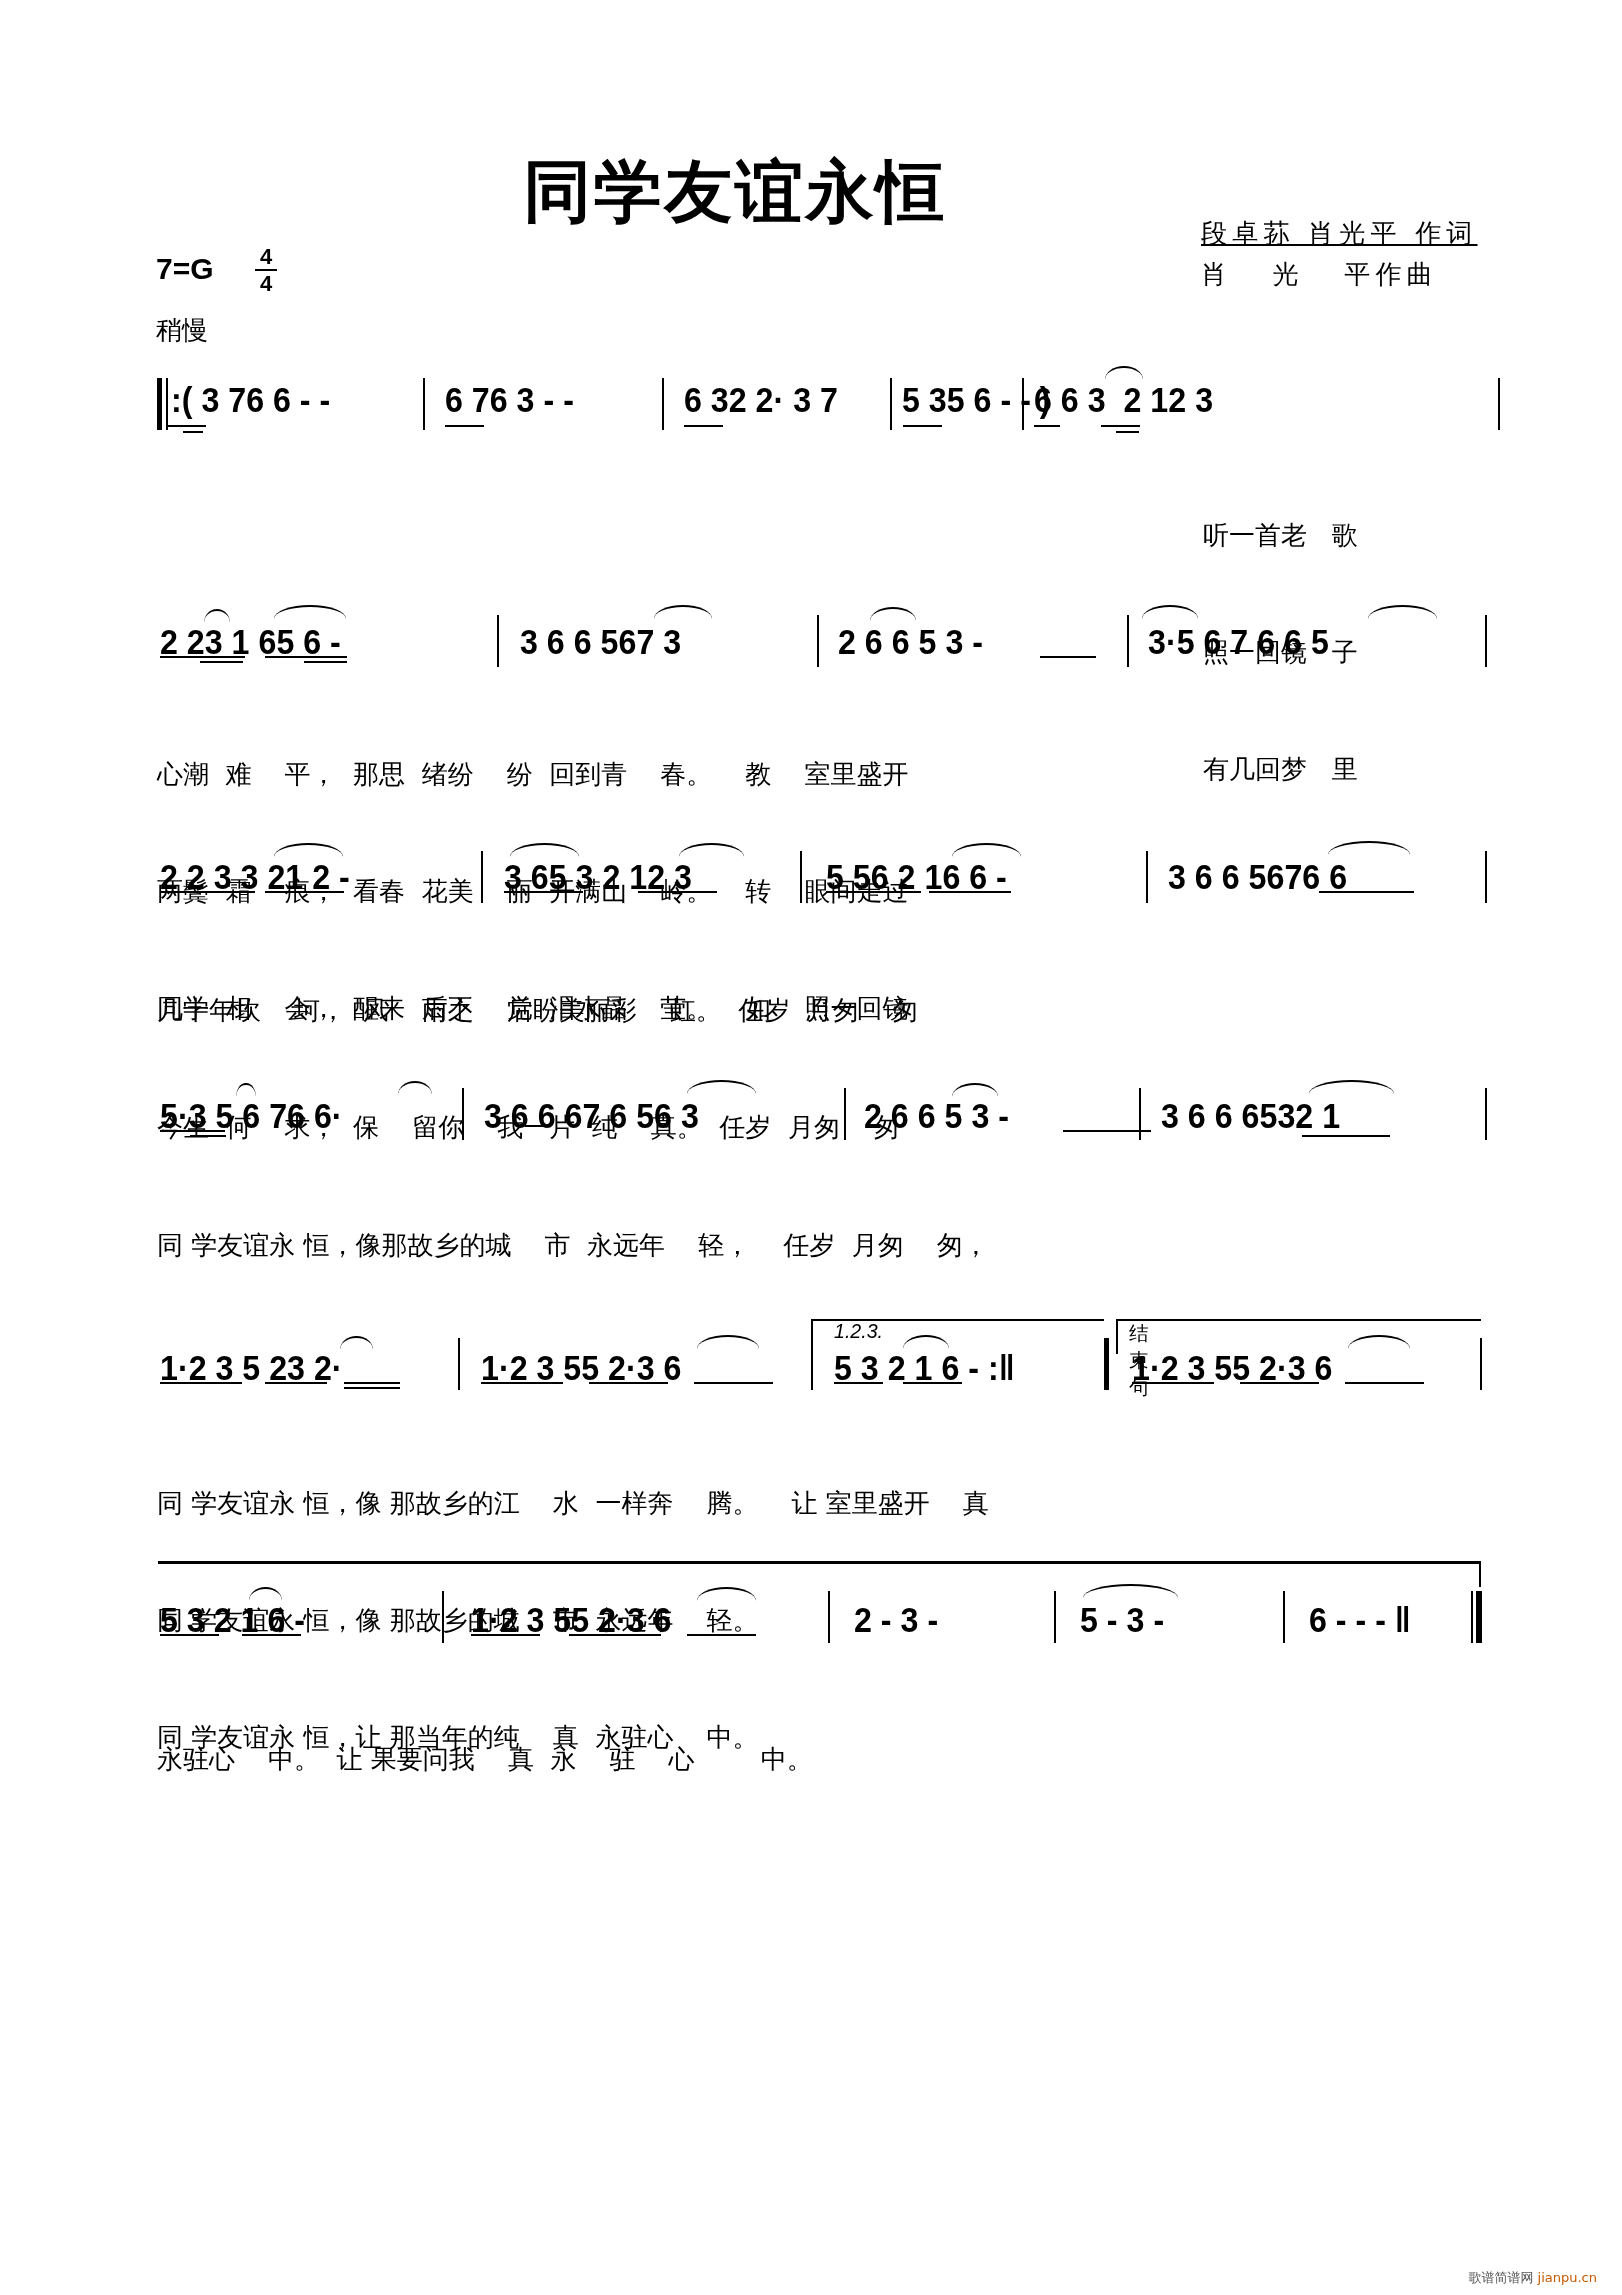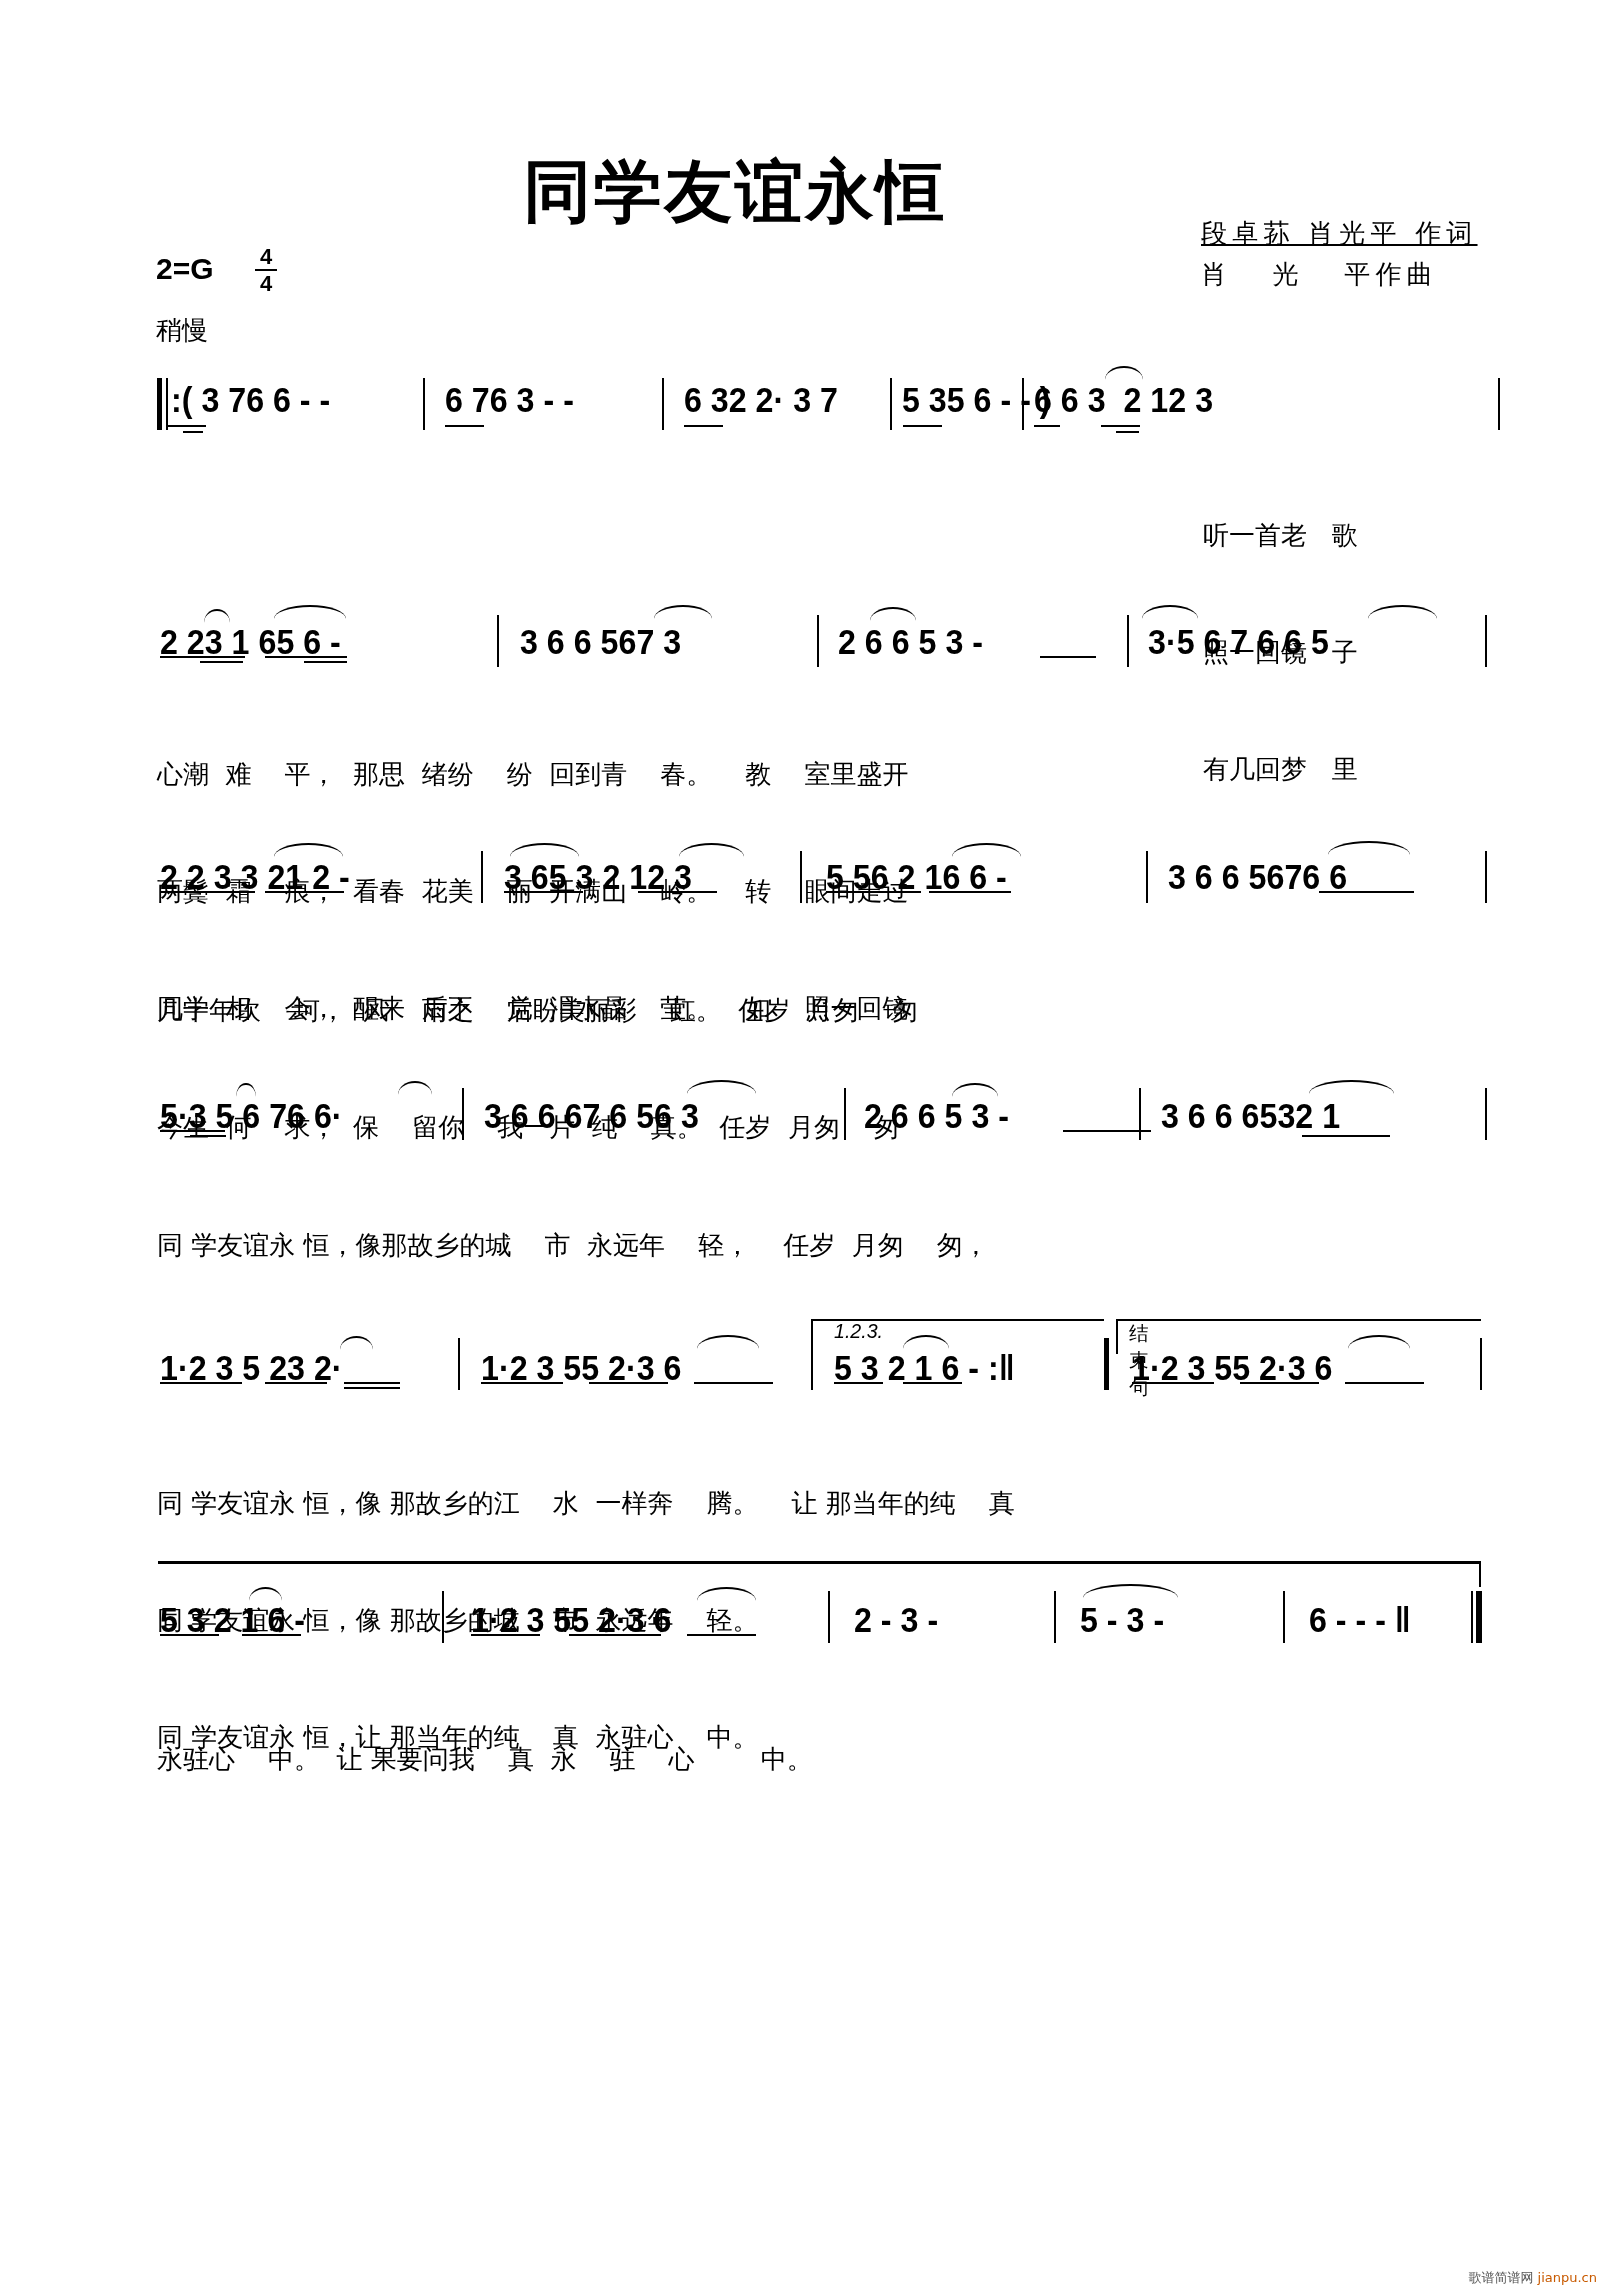--- a/index.html
+++ b/index.html
@@ -26,21 +26,21 @@
   .bracket-line { position:absolute; height:2.6px; background:#000; }
   .watermark { position:absolute; right:26px; bottom:7.9px; font-size:13px; color:#555; }
   .watermark .url { color:#c85a00; }
 </style>
 </head>
 <body>
 
 <div class="title">同学友谊永恒</div>
 <div class="credit" style="top:216px;text-decoration:underline;">段卓荪 肖光平 作词</div>
 <div class="credit" style="top:257px;">肖   光   平作曲</div>
-<div class="key">2=G</div>
+<div class="key">7=G</div>
 <div class="timesig">
   <div>4</div>
   <div class="line"></div>
   <div>4</div>
 </div>
 <div class="tempo">稍慢</div>
 
 <div class="abs" style="left:0;top:0;">
   <div class="thick" style="left:157px;top:378px;width:4.6px;"></div>
   <div class="bar" style="left:166px;top:378px;"></div>
@@ -171,21 +171,21 @@
   <div class="ul" style="left:834px;top:1382px;width:49px;"></div>
   <div class="ul" style="left:903px;top:1382px;width:59px;"></div>
   <div class="ul" style="left:1132px;top:1382px;width:82px;"></div>
   <div class="ul" style="left:1240px;top:1382px;width:79px;"></div>
   <div class="ul" style="left:1345px;top:1382px;width:79px;"></div>
   <div class="slur" style="left:340px;top:1336px;width:33px;"></div>
   <div class="slur" style="left:697px;top:1335px;width:62px;"></div>
   <div class="slur" style="left:903px;top:1335px;width:46px;"></div>
   <div class="slur" style="left:1348px;top:1335px;width:62px;"></div>
   <div class="lyric" style="left:157px;top:1406px;line-height:39px;">
-    <div>同 学友谊永 恒，像 那故乡的江    水  一样奔    腾。    让 那当年的纯    真</div>
+    <div>同 学友谊永 恒，像 那故乡的江    水  一样奔    腾。    让 室里盛开    真</div>
     <div>同 学友谊永 恒，像 那故乡的城    市  永远年    轻。</div>
     <div>同 学友谊永 恒，让 那当年的纯    真  永驻心    中。</div>
   </div>
 </div>
 
 <div class="abs" style="left:0;top:0;">
   <div class="bracket-line" style="left:158px;top:1561px;width:1322px;"></div>
   <div class="bar" style="left:1479px;top:1561px;height:26px;width:2px;"></div>
   <div class="notes" style="left:160px;top:1600px;">5 3 2 1 6 -</div>
   <div class="bar" style="left:442px;top:1591px;"></div>

